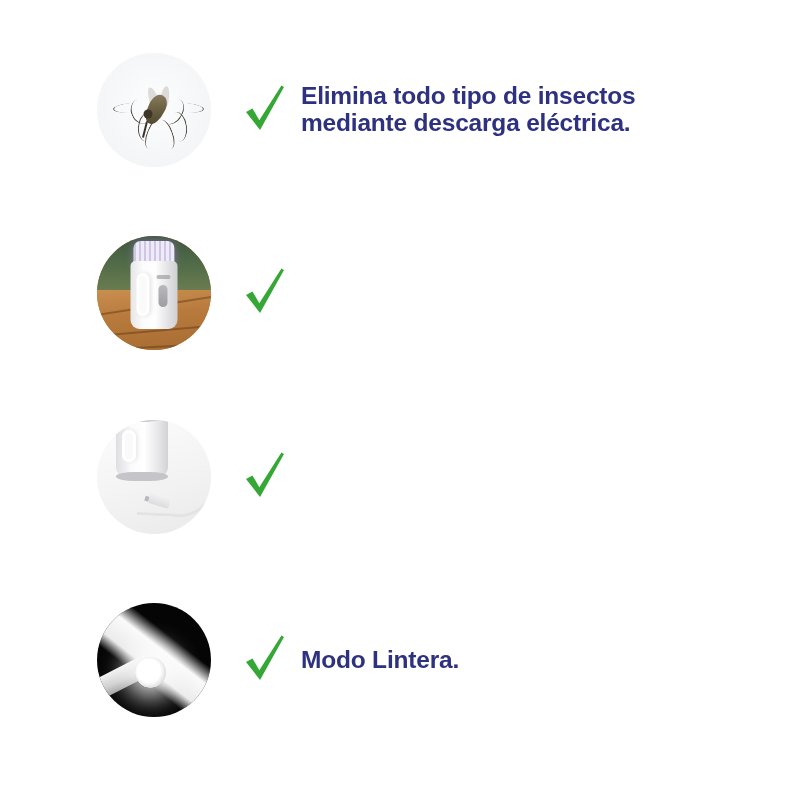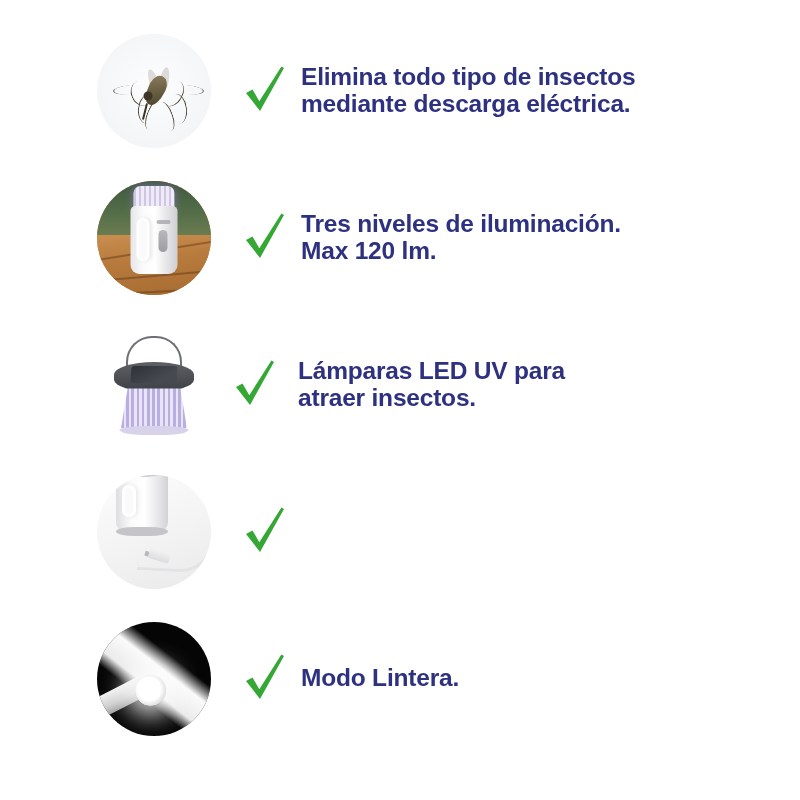--- a/index.html
+++ b/index.html
@@ -318,40 +318,22 @@
           <div class="body"></div>
           <div class="handleslot"></div>
           <div class="brandmark"></div>
           <div class="switch"></div>
         </div>
       </div>
     </div>
     <svg class="check" viewBox="0 0 44 52">
       <path d="M3 28 L17 46 L41 3 L38.4 1.6 L16.3 36.2 L9.5 24.5 Z" fill="#35a735"></path>
     </svg>
-    <div class="caption">Tres niveles de iluminación.
-Max 120 lm.</div>
   </div>
 
-  <div class="feature-row">
-    <div class="media">
-      <div class="scene scene-uv">
-        <div class="uv-hook"></div>
-        <div class="uv-top"></div>
-        <div class="uv-panel"></div>
-        <div class="uv-cage"></div>
-        <div class="uv-base"></div>
-      </div>
-    </div>
-    <svg class="check shift-left" viewBox="0 0 44 52">
-      <path d="M3 28 L17 46 L41 3 L38.4 1.6 L16.3 36.2 L9.5 24.5 Z" fill="#35a735"></path>
-    </svg>
-    <div class="caption indent"> Lámparas LED UV para
-atraer insectos.</div>
-  </div>
 
   <div class="feature-row">
     <div class="media">
       <div class="scene scene-usb">
         <div class="usb-lantern">
           <div class="ring"></div>
           <div class="slot"></div>
           <div class="foot"></div>
         </div>
         <div class="usb-cable"></div>

